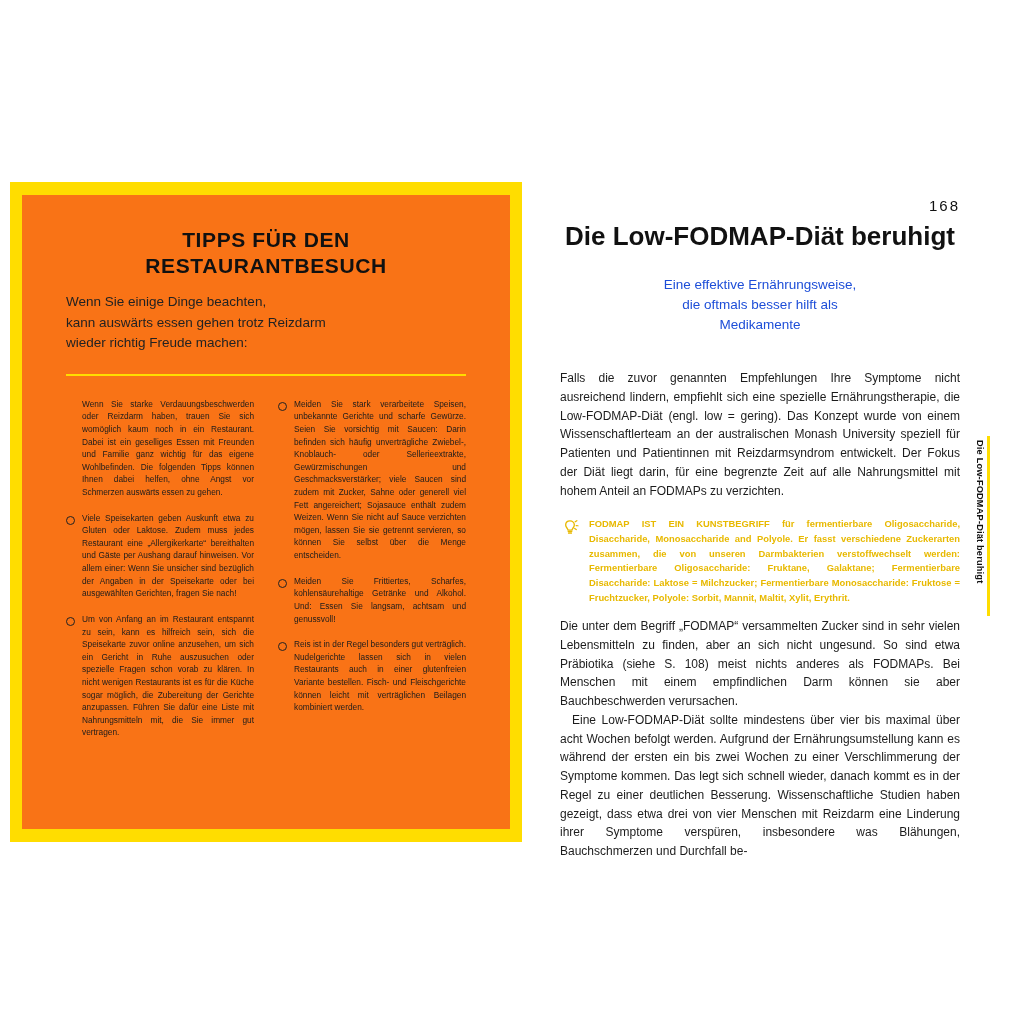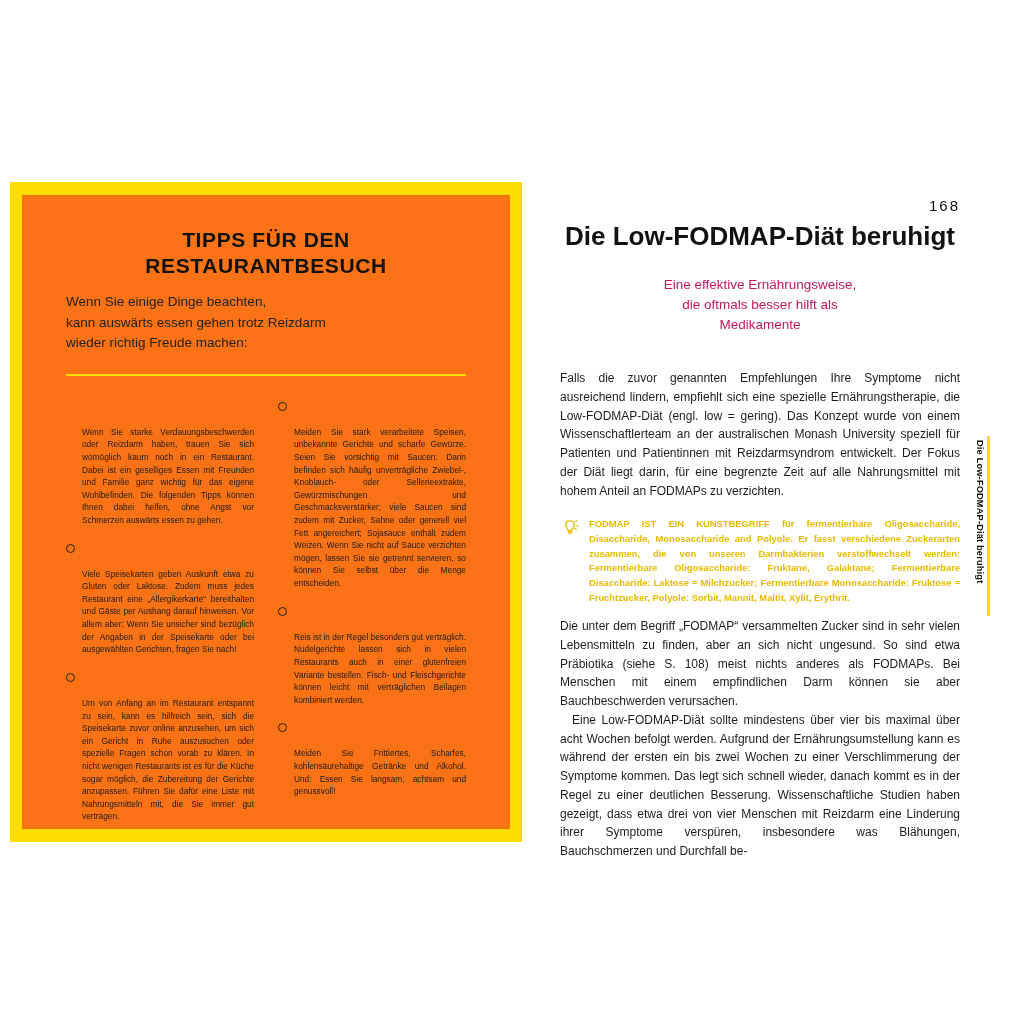--- a/index.html
+++ b/index.html
@@ -90,21 +90,20 @@
   }
   .bullet-mark.blank {
     border-color: transparent;
   }
   .bullet-text {
     font-size: 8.3px;
     line-height: 1.52;
     text-align: justify;
     color: #1c1c1c;
     hyphens: manual;
-    margin-top: 28px;
   }
 
   
   .right-page {
     position: absolute;
     left: 560px;
     top: 182px;
     width: 400px;
   }
   .page-number {
@@ -121,21 +120,21 @@
     font-weight: bold;
     line-height: 1.25;
     margin: 38px 0 0 0;
     color: #111;
   }
   .right-subtitle {
     text-align: center;
     font-size: 13.5px;
     line-height: 1.5;
     margin: 22px 0 0 0;
-    color: #be185d;
+    color: #1d4ed8;
   }
   .body-text {
     font-size: 12px;
     line-height: 1.56;
     text-align: justify;
     color: #1c1c1c;
     margin: 34px 0 0 0;
   }
   .body-text.tight {
     margin-top: 12px;
@@ -197,39 +196,39 @@
 wieder richtig Freude machen:</p>
         <div class="rule"></div>
         <div class="two-col">
           <div class="col">
             <div class="bullet-item">
               <div class="bullet-mark blank"></div>
               <div class="bullet-text">Wenn Sie starke Verdauungsbeschwerden oder Reizdarm haben, trauen Sie sich womöglich kaum noch in ein Restaurant. Dabei ist ein geselliges Essen mit Freunden und Familie ganz wichtig für das eigene Wohlbefinden. Die folgenden Tipps können Ihnen dabei helfen, ohne Angst vor Schmerzen auswärts essen zu gehen.</div>
             </div>
             <div class="bullet-item">
               <div class="bullet-mark"></div>
-              <div class="bullet-text">Viele Speisekarten geben Auskunft etwa zu Gluten oder Laktose. Zudem muss jedes Restaurant eine „Allergikerkarte“ bereithalten und Gäste per Aushang darauf hinweisen. Vor allem aber: Wenn Sie unsicher sind bezüglich der Angaben in der Speisekarte oder bei ausgewählten Gerichten, fragen Sie nach!</div>
+              <div class="bullet-text">Viele Speisekarten geben Auskunft etwa zu Gluten oder Laktose. Zudem muss jedes Restaurant eine „Allergikerkarte“ bereithalten und Gäste per Aushang darauf hinweisen. Vor allem einer: Wenn Sie unsicher sind bezüglich der Angaben in der Speisekarte oder bei ausgewählten Gerichten, fragen Sie nach!</div>
             </div>
             <div class="bullet-item">
               <div class="bullet-mark"></div>
               <div class="bullet-text">Um von Anfang an im Restaurant entspannt zu sein, kann es hilfreich sein, sich die Speisekarte zuvor online anzusehen, um sich ein Gericht in Ruhe auszusuchen oder spezielle Fragen schon vorab zu klären. In nicht wenigen Restaurants ist es für die Küche sogar möglich, die Zubereitung der Gerichte anzupassen. Führen Sie dafür eine Liste mit Nahrungsmitteln mit, die Sie immer gut vertragen.</div>
             </div>
           </div>
           <div class="col">
             <div class="bullet-item">
               <div class="bullet-mark"></div>
               <div class="bullet-text">Meiden Sie stark verarbeitete Speisen, unbekannte Gerichte und scharfe Gewürze. Seien Sie vorsichtig mit Saucen: Darin befinden sich häufig unverträgliche Zwiebel-, Knoblauch- oder Sellerieextrakte, Gewürzmischungen und Geschmacksverstärker; viele Saucen sind zudem mit Zucker, Sahne oder generell viel Fett angereichert; Sojasauce enthält zudem Weizen. Wenn Sie nicht auf Sauce verzichten mögen, lassen Sie sie getrennt servieren, so können Sie selbst über die Menge entscheiden.</div>
             </div>
             <div class="bullet-item">
               <div class="bullet-mark"></div>
+              <div class="bullet-text">Meiden Sie Frittiertes, Scharfes, kohlensäurehaltige Getränke und Alkohol. Und: Essen Sie langsam, achtsam und genussvoll!</div>
+            </div>
+            <div class="bullet-item">
+              <div class="bullet-mark"></div>
               <div class="bullet-text">Reis ist in der Regel besonders gut verträglich. Nudelgerichte lassen sich in vielen Restaurants auch in einer glutenfreien Variante bestellen. Fisch- und Fleischgerichte können leicht mit verträglichen Beilagen kombiniert werden.</div>
-            </div>
-            <div class="bullet-item">
-              <div class="bullet-mark"></div>
-              <div class="bullet-text">Meiden Sie Frittiertes, Scharfes, kohlensäurehaltige Getränke und Alkohol. Und: Essen Sie langsam, achtsam und genussvoll!</div>
             </div>
           </div>
         </div>
       </div>
     </div>
   </div>
 </div>
 
 <div class="right-page">
   <div class="page-number">168</div>

